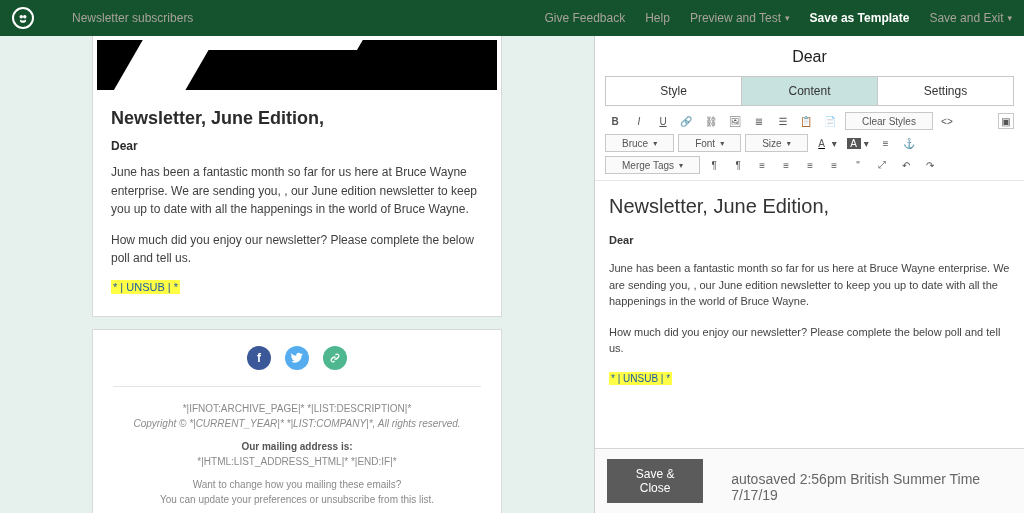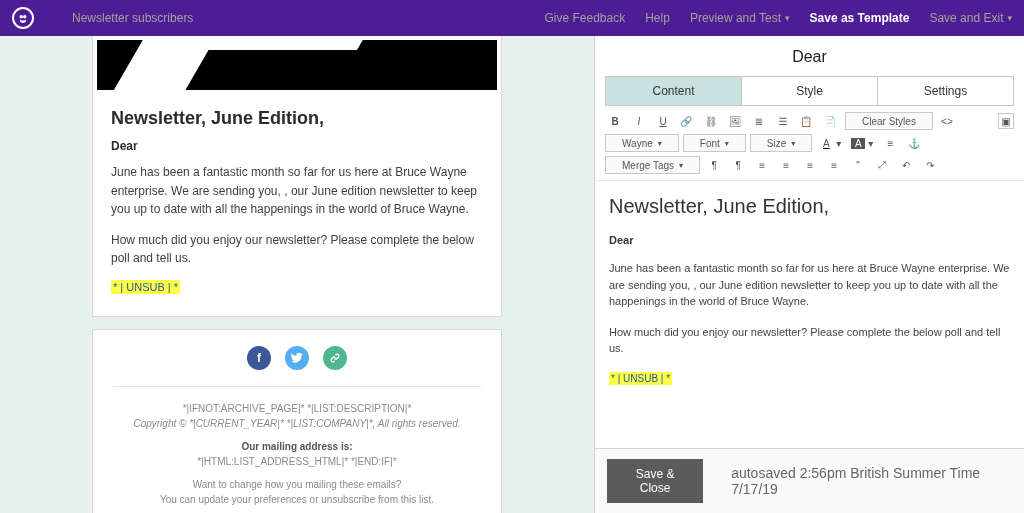--- a/index.html
+++ b/index.html
@@ -8,21 +8,21 @@
     background: #e6f0ed;
     width: 1024px;
     height: 513px;
     overflow: hidden;
     font-size: 12px;
     color: #333;
   }
   
   .topbar {
     height: 36px;
-    background: #4c1d95;
+    background: #14532d;
     color: #a8a29a;
     display: flex;
     align-items: center;
     padding: 0 12px;
     font-size: 12px;
   }
   .logo {
     width: 22px; height: 22px;
     border: 2px solid #fff;
     border-radius: 50%;
@@ -119,21 +119,21 @@
     display:flex; align-items:center; justify-content:center; font-size:10px;
   }
   
   .editor-body { padding: 10px 14px; overflow-y:auto; flex:1;}
   .editor-body h2 { font-size:20px; font-weight:400; color:#333; margin-bottom:16px;}
   .editor-body .dear2 { font-size:11px; font-weight:700; color:#333; margin-bottom:14px;}
   .editor-body p { font-size:11px; color:#444; line-height:1.5; margin-bottom:14px;}
   .editor-body .unsub2 { background:#ffff46; color:#1c5aa6; font-size:10px; padding:1px 2px;}
   
   .save-footer {
-    border-top:1px solid #d6d6d6; padding:10px 12px; display:flex; align-items:center; gap:28px;
+    border-top:1px solid #d6d6d6; padding:10px 12px; display:flex; align-items:flex-end; gap:28px;
     background:#fafafa;
   }
   .save-btn { background:#5b5b5b; color:#fff; border:none; padding:8px 14px; font-size:12px; cursor:pointer;}
   .autosave { font-size:14px; color:#666;}
   
   .left::-webkit-scrollbar { width:10px; }
   .left::-webkit-scrollbar-thumb { background:#bfbfbf; }
   
   .tiny-caret { font-size:8px; margin-left:2px;}
 </style>
@@ -202,22 +202,22 @@
         <div>Want to change how you mailing these emails?</div>
         <div>You can update your preferences or unsubscribe from this list.</div>
       </div>
     </div>
   </div>
 
   <div class="right">
     <div class="panel-title">Dear</div>
 
     <div class="tabs">
+      <div class="tab">Style</div>
       <div class="tab active">Content</div>
-      <div class="tab">Style</div>
       <div class="tab">Settings</div>
     </div>
 
     <div class="tb">
       <span class="btn noborder">
           <b class="ico">B</b>
         </span>
       <span class="btn noborder">
           <i class="ico">I</i>
         </span>
@@ -247,21 +247,21 @@
         </span>
       <span class="btn">Clear Styles</span>
       <span class="btn noborder">
           <span class="ico">&lt;&gt;</span>
         </span>
       <span class="source-ico">▣</span>
     </div>
 
     <div class="tb tb-row2">
       <span class="btn">
-          <span>Wayne</span>
+          <span>Bruce</span>
           <span class="tiny-caret">▾</span>
         </span>
       <span class="btn">
           <span>Font</span>
           <span class="tiny-caret">▾</span>
         </span>
       <span class="btn">
           <span>Size</span>
           <span class="tiny-caret">▾</span>
         </span>

